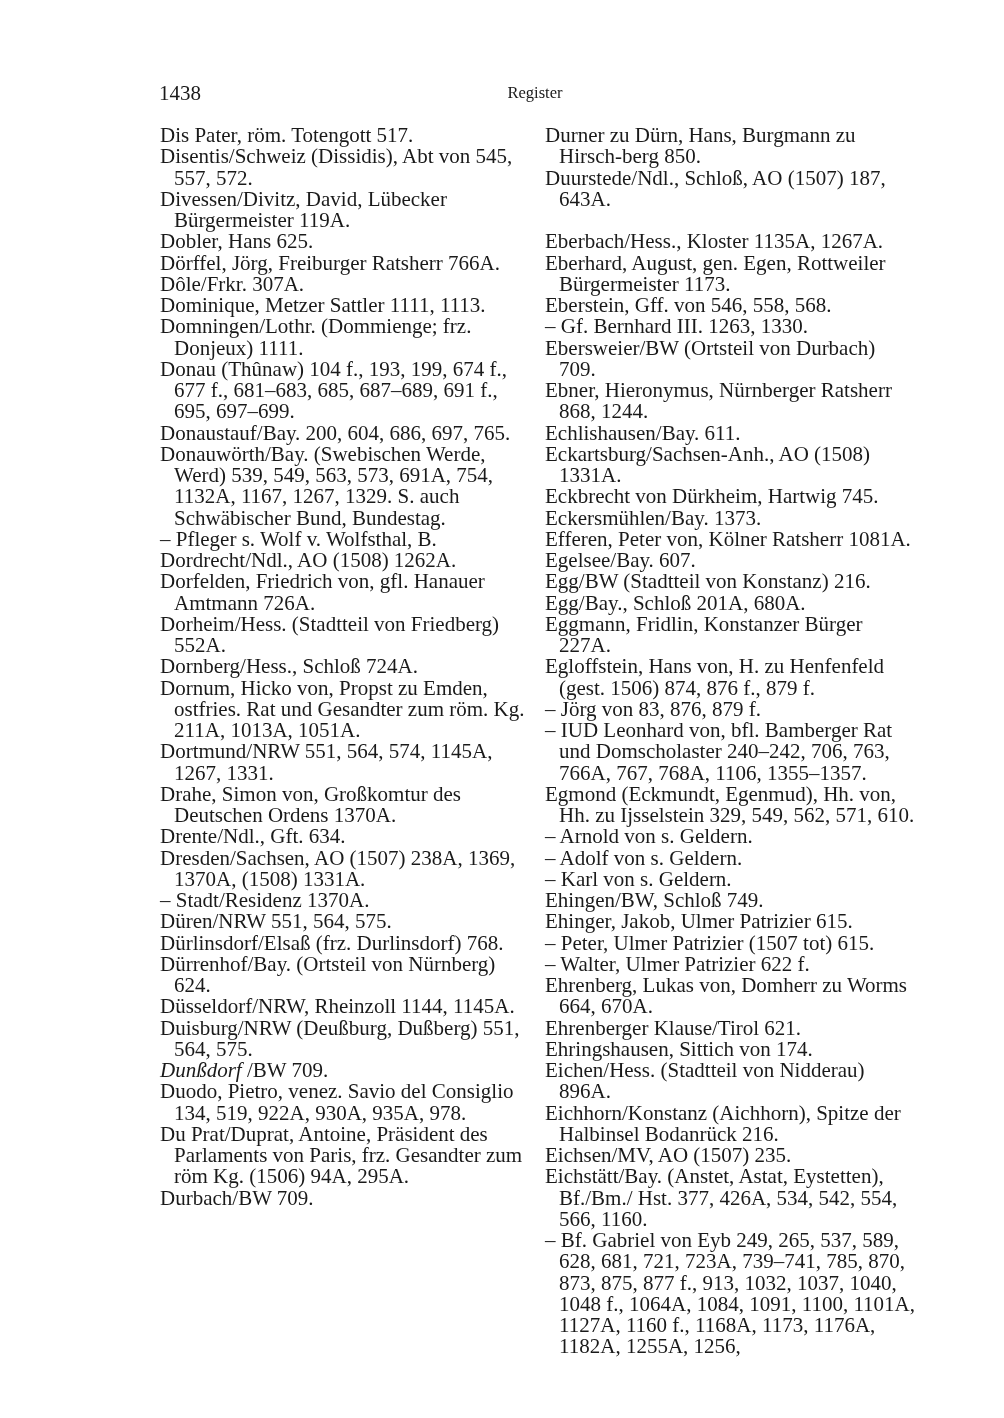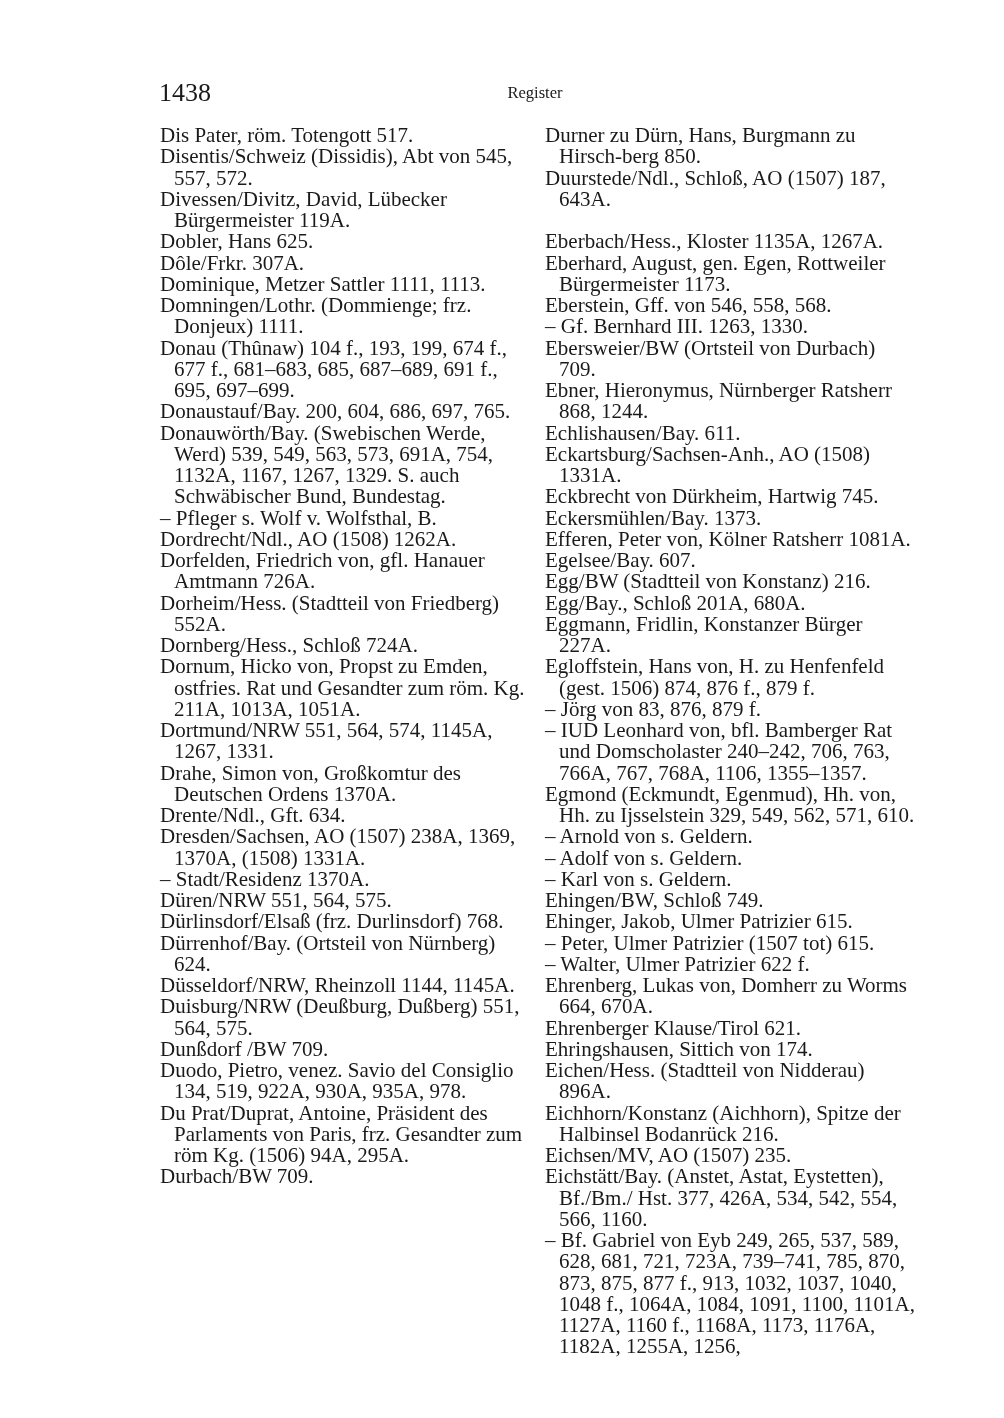--- a/index.html
+++ b/index.html
@@ -3,50 +3,51 @@
 <meta charset="utf-8">
 <style>
   html, body { margin: 0; padding: 0; background: #ffffff; }
   body {
     width: 1004px; height: 1418px; position: relative; overflow: hidden;
     font-family: "Liberation Serif", "DejaVu Serif", serif;
     color: #1a1a1a;
   }
   .page-number {
     position: absolute; left: 159px; top: 80px;
-    font-size: 26px; line-height: 26px;
+    font-size: 21px; line-height: 26px;
   }
   .running-head {
     position: absolute; left: 0; width: 1070px; top: 82px;
     text-align: center; font-size: 16.5px; line-height: 22px;
   }
   .col {
     position: absolute; top: 125px;
     font-size: 21px; line-height: 21.25px;
   }
   .col-left { left: 160px; width: 370px; }
   .col-right { left: 545px; width: 370px; }
   .entry {
     padding-left: 14px; text-indent: -14px;
     margin: 0;
   }
   .gap { height: 21.25px; }
-  .ital { }
+  .ital { font-style: italic; }
 </style>
 </head>
 <body>
 
 <div class="page-number">1438</div>
 <div class="running-head">Register</div>
 
 <div class="col col-left" id="col-left">
     <p class="entry"><span>Dis Pater, röm. Totengott  517.</span></p>
     <p class="entry"><span>Disentis/Schweiz (Dissidis), Abt von  545, 557, 572.</span></p>
     <p class="entry"><span>Divessen/Divitz, David, Lübecker Bürgermeister 119A.</span></p>
     <p class="entry"><span>Dobler, Hans  625.</span></p>
+    <p class="entry"><span>Dörffel, Jörg, Freiburger Ratsherr  766A.</span></p>
     <p class="entry"><span>Dôle/Frkr.  307A.</span></p>
     <p class="entry"><span>Dominique, Metzer Sattler  1111, 1113.</span></p>
     <p class="entry"><span>Domningen/Lothr. (Dommienge; frz. Donjeux) 1111.</span></p>
     <p class="entry"><span>Donau (Thûnaw)  104 f., 193, 199, 674 f., 677 f., 681–683, 685, 687–689, 691 f., 695, 697–699.</span></p>
     <p class="entry"><span>Donaustauf/Bay.  200, 604, 686, 697, 765.</span></p>
     <p class="entry"><span>Donauwörth/Bay. (Swebischen Werde, Werd) 539, 549, 563, 573, 691A, 754, 1132A, 1167, 1267, 1329.  S. auch Schwäbischer Bund, Bundestag.</span></p>
     <p class="entry"><span>– Pfleger s. Wolf v. Wolfsthal, B.</span></p>
     <p class="entry"><span>Dordrecht/Ndl., AO (1508)  1262A.</span></p>
     <p class="entry"><span>Dorfelden, Friedrich von, gfl. Hanauer Amtmann 726A.</span></p>
     <p class="entry"><span>Dorheim/Hess. (Stadtteil von Friedberg)  552A.</span></p>

